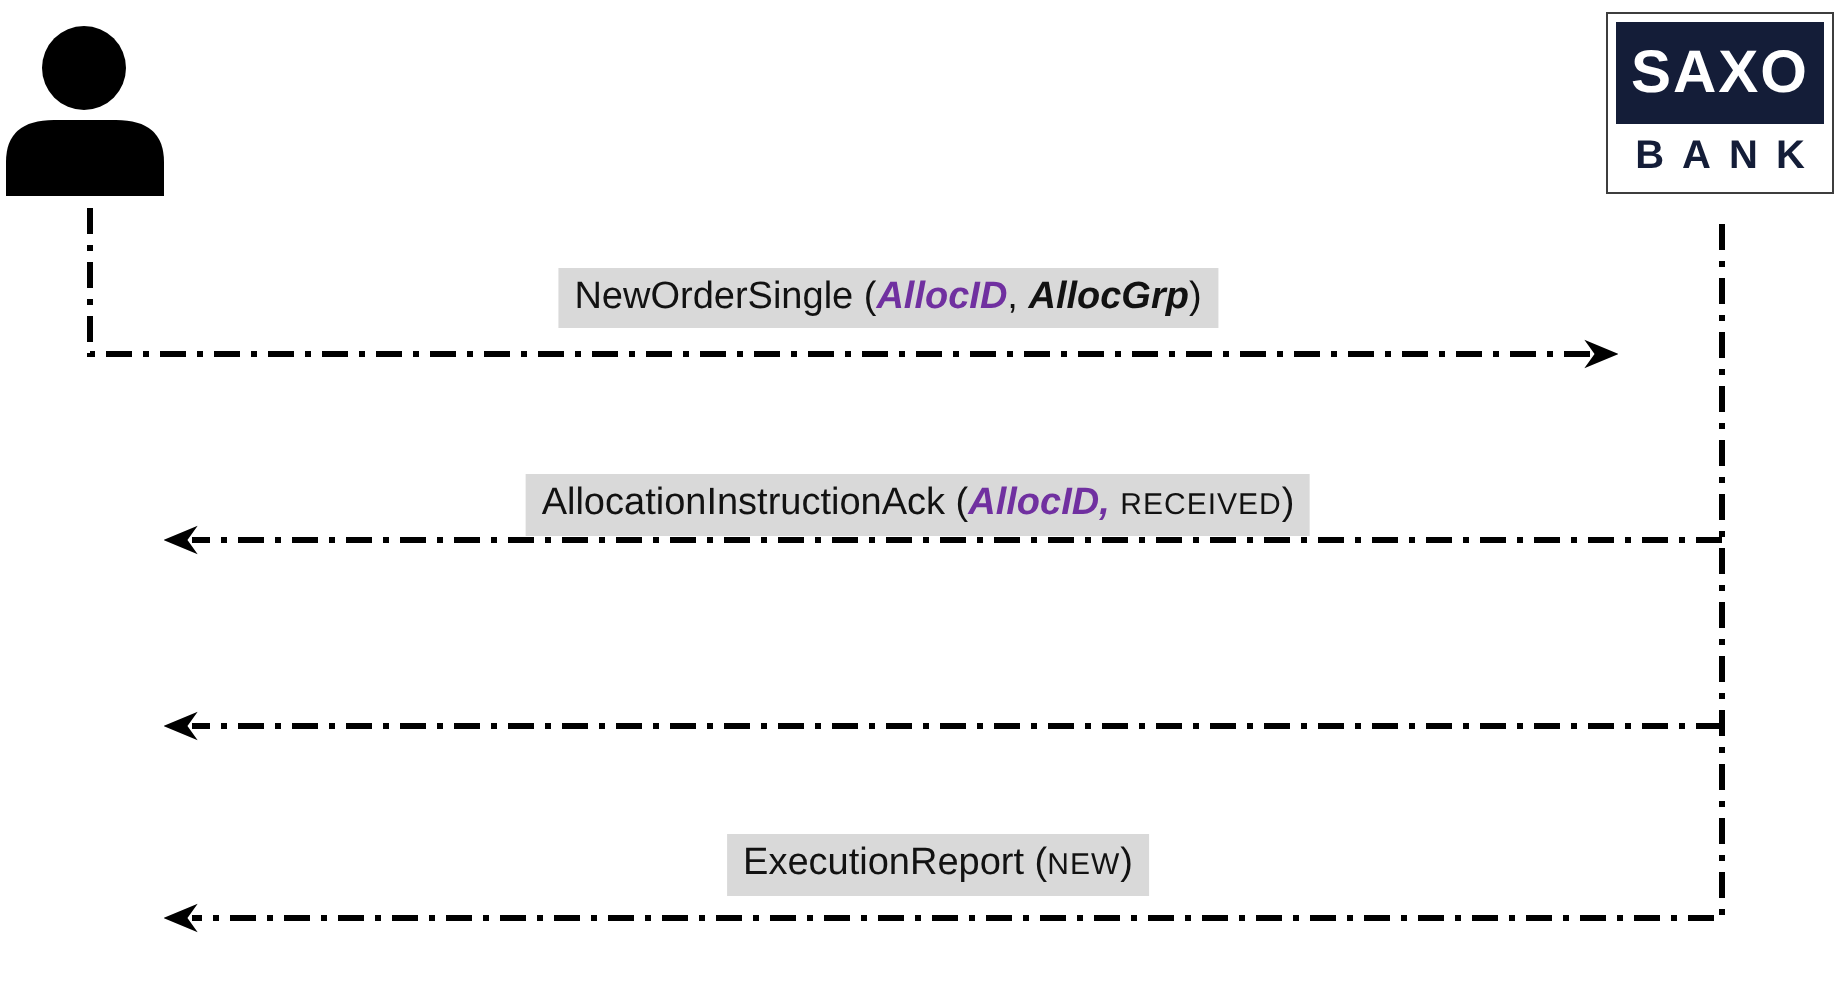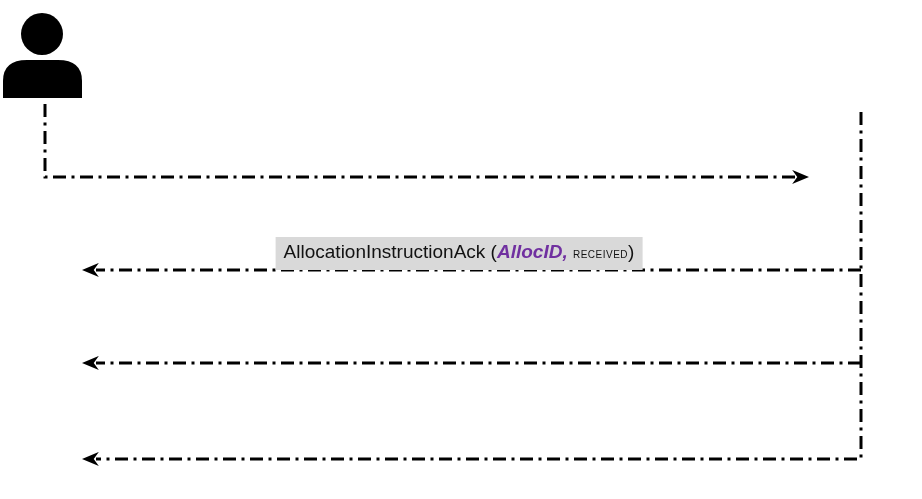--- a/index.html
+++ b/index.html
@@ -9,21 +9,21 @@
   }
   svg{position:absolute;left:0;top:0;}
   
   .msg{
     position:absolute;transform:translateX(-50%);
     background:#d9d9d9;padding:2px 8px;white-space:nowrap;
     font-size:19px;line-height:26px;color:#121212;
   }
   .fld{color:#7030a0;font-weight:bold;font-style:italic;}
   .bi{font-weight:bold;font-style:italic;color:#121212;}
-  .sc{font-size:10px;letter-spacing:.5px;}
+  .sc{font-size:15px;letter-spacing:.5px;}
   
   .logo{
     position:absolute;left:803px;top:6px;width:114px;height:91px;
     background:#fff;border:1px solid #3d3d3d;box-sizing:border-box;
   }
   .logo-top{
     position:absolute;left:4px;top:4px;right:4px;height:51px;
     display:flex;align-items:center;justify-content:center;
     color:#fff;font-weight:bold;font-size:30px;letter-spacing:1px;
   }
@@ -52,21 +52,35 @@
     <line x1="861" y1="270" x2="96" y2="270" stroke="#000" stroke-width="3" stroke-dasharray="13 5.5 3 5.5" marker-end="url(#ah)"></line>
 
     <line x1="861" y1="363" x2="96" y2="363" stroke="#000" stroke-width="3" stroke-dasharray="13 5.5 3 5.5" marker-end="url(#ah)"></line>
   </svg>
 
   <svg width="90" height="100" viewBox="0 0 90 100" style="left:0;top:0;">
     <circle cx="42" cy="34" r="21" fill="#000"></circle>
     <path d="M 3 98 L 3 81 Q 3 60 27 60 L 58 60 Q 82 60 82 81 L 82 98 Z" fill="#000"></path>
   </svg>
 
+  <div class="logo">
+    <div class="logo-top" style="background:#141d38;">
+      <span>SAXO</span>
+    </div>
+    <div class="logo-bottom" style="color:#141d38;">
+      <span>BANK</span>
+    </div>
+  </div>
 
+  <div class="msg" style="left:444px;top:134px;">
+    <span>NewOrderSingle (</span><span class="fld">AllocID</span><span>, </span><span class="bi">AllocGrp</span><span>)</span>
+  </div>
 
   <div class="msg" style="left:459px;top:237px;">
     <span>AllocationInstructionAck (</span><span class="fld">AllocID,</span><span> </span><span class="sc">RECEIVED</span><span>)</span>
   </div>
 
 
+  <div class="msg" style="left:469px;top:417px;">
+    <span>ExecutionReport (</span><span class="sc">NEW</span><span>)</span>
+  </div>
 
 </div>
 
 </body></html>

